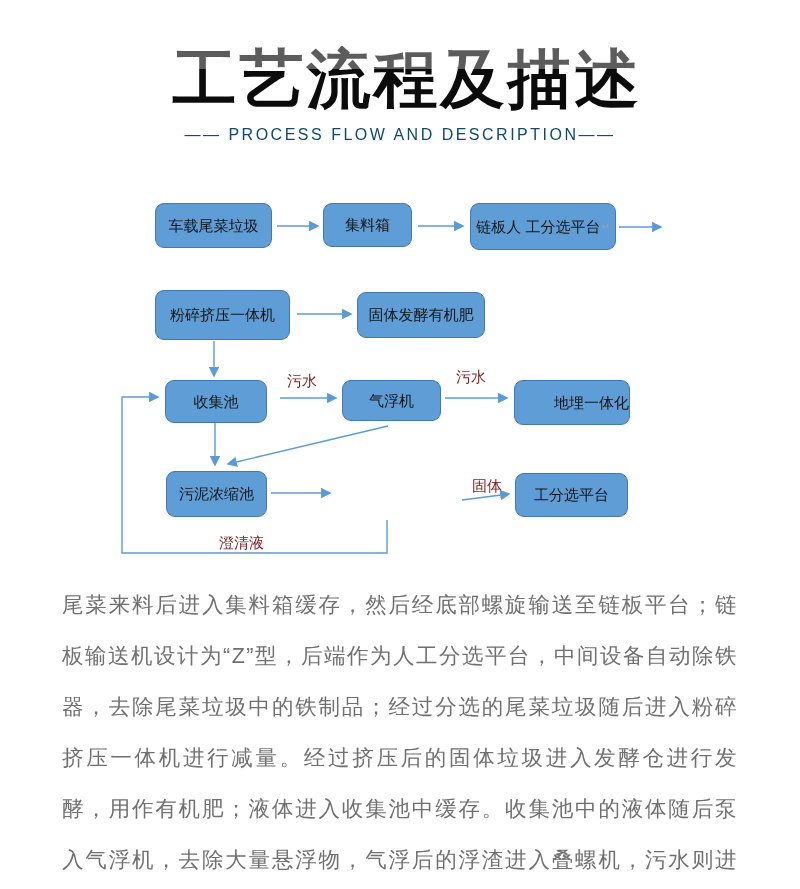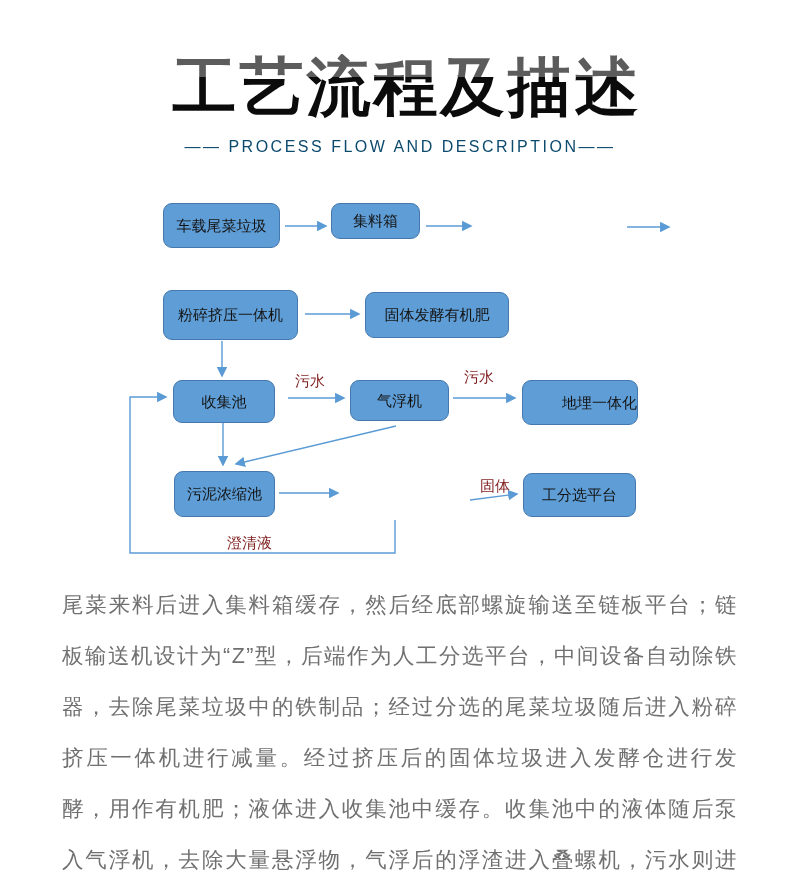--- a/index.html
+++ b/index.html
@@ -8,21 +8,21 @@
     width: 800px;
     height: 889px;
     background: #ffffff;
     overflow: hidden;
     font-family: "Liberation Sans", sans-serif;
   }
 
   
   .header { position: absolute; top: 38px; left: 0; width: 800px; text-align: center; }
   .title {
-    margin: 16px;
+    margin: 8px;
     font-size: 64px;
     line-height: 1.06;
     font-weight: bold;
     letter-spacing: 3px;
     color: #0d0d0d;
     padding-left: 14px;
   }
   @supports ((-webkit-background-clip: text) or (background-clip: text)) {
     .title {
       background: linear-gradient(180deg, #5c5c5c 0%, #5c5c5c 34%, #0b0b0b 34%, #0b0b0b 100%);
@@ -33,21 +33,21 @@
   }
   .subtitle {
     margin-top: 12px;
     font-size: 16px;
     font-weight: 500;
     letter-spacing: 2.5px;
     color: #0c4a6e;
   }
 
   
-  .flow { position: absolute; inset: 0; margin-left: 8px; }
+  .flow { position: absolute; inset: 0; }
   .flow svg { position: absolute; left: 0; top: 0; }
   .node {
     position: absolute;
     box-sizing: border-box;
     background: #5E9DD6;
     border: 1.5px solid #4478AE;
     border-radius: 9px;
     display: flex;
     align-items: center;
     justify-content: center;
@@ -111,27 +111,31 @@
         <line x1="388" y1="426" x2="228" y2="464" marker-end="url(#arw)"></line>
         <line x1="271" y1="493" x2="330" y2="493" marker-end="url(#arw)"></line>
         <line x1="462" y1="500" x2="509" y2="494" marker-end="url(#arw)"></line>
         <polyline points="387,520 387,553 122,553 122,397 158,397" marker-end="url(#arw)"></polyline>
       </g>
     </svg>
 
     <div class="node" style="left:155px; top:203px; width:117px; height:45px;">
       <span>车载尾菜垃圾</span>
     </div>
-    <div class="node" style="left:323px; top:203px; width:89px; height:36px;">
+    <div class="node" style="left:323px; top:203px; width:89px; height:44px;">
       <span>集料箱</span>
+    </div>
+    <div class="node" style="left:470px; top:203px; width:146px; height:47px;">
+      <span>链板人 工分选平台</span>
+        <span class="mark">↵</span>
     </div>
     <div class="node" style="left:155px; top:290px; width:135px; height:50px;">
       <span>粉碎挤压一体机</span>
     </div>
-    <div class="node" style="left:357px; top:292px; width:144px; height:46px;">
+    <div class="node" style="left:357px; top:292px; width:128px; height:46px;">
       <span>固体发酵有机肥</span>
     </div>
     <div class="node" style="left:165px; top:380px; width:102px; height:43px;">
       <span>收集池</span>
     </div>
     <div class="node" style="left:342px; top:380px; width:99px; height:41px;">
       <span>气浮机</span>
     </div>
     <div class="node" style="left:514px; top:380px; width:116px; height:45px;justify-content:flex-end;">
       <span>地埋一体化</span>

